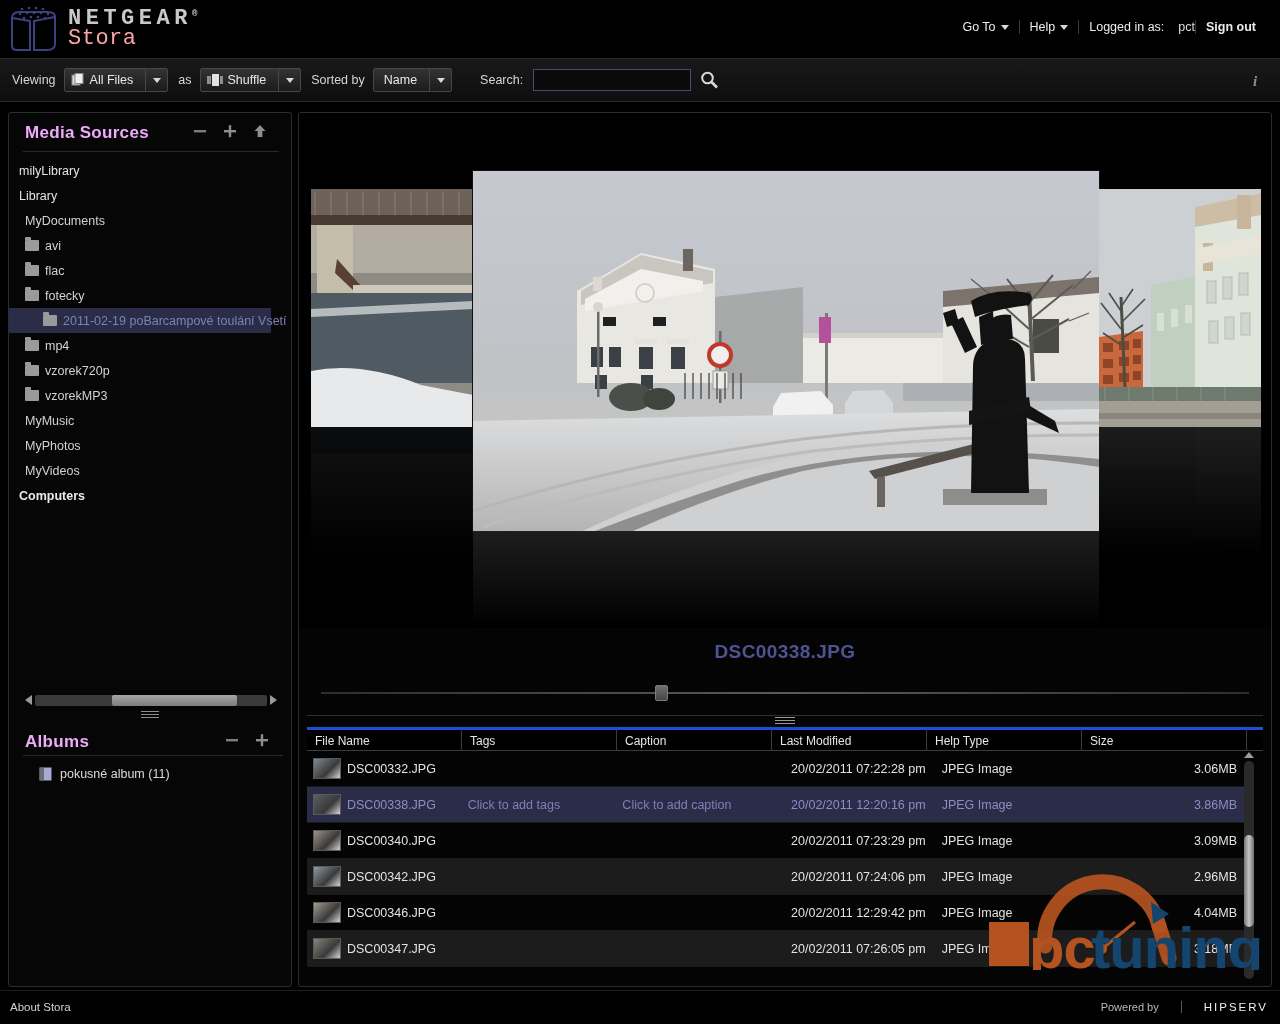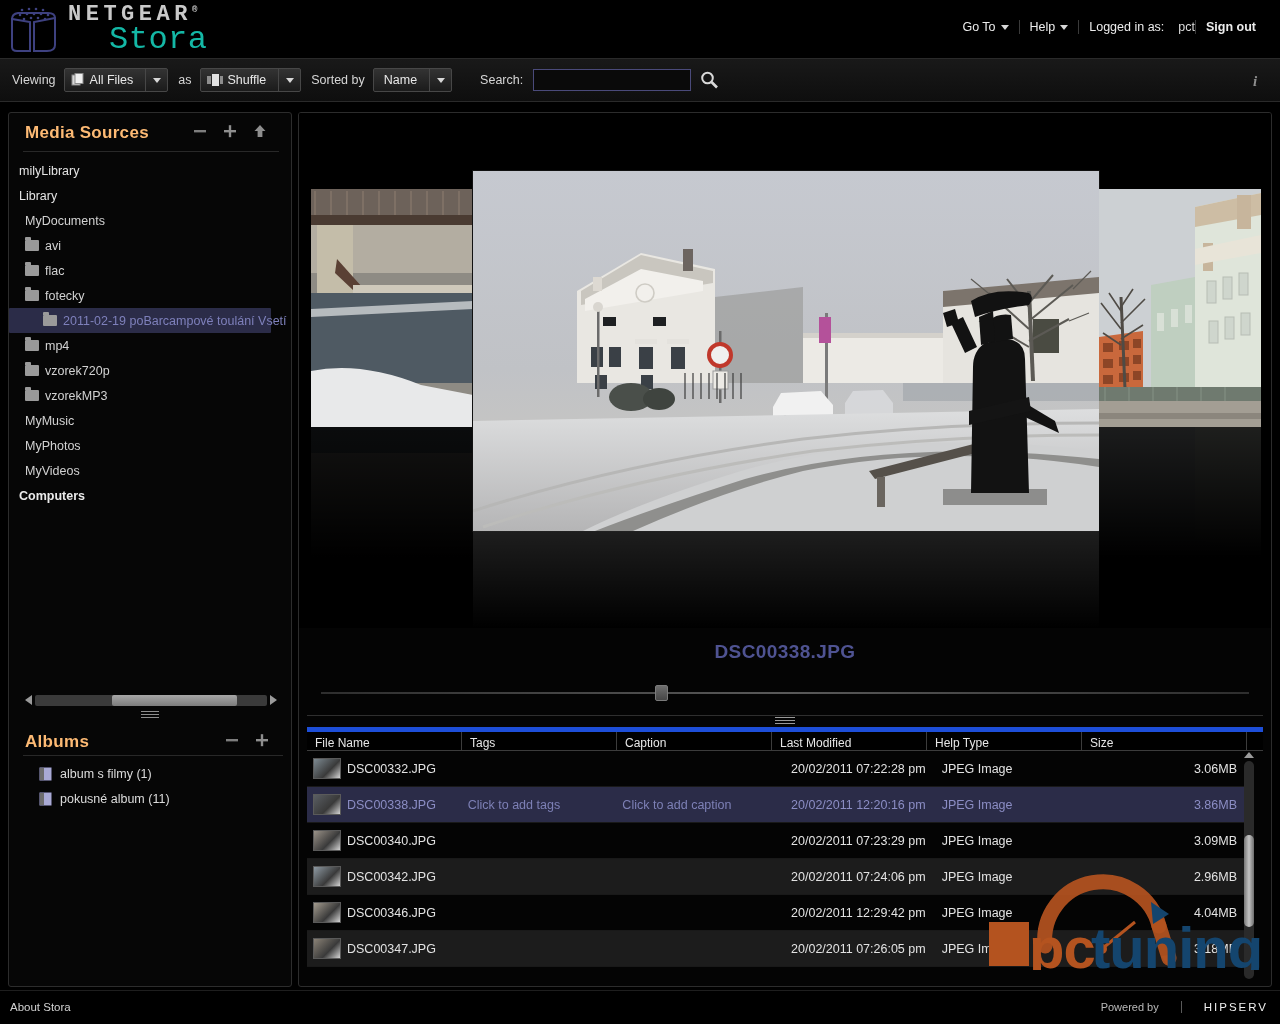--- a/index.html
+++ b/index.html
@@ -18,23 +18,22 @@
   }
   #logo-wrap { position: absolute; left: 8px; top: 4px; display: flex; align-items: center; font-family: Liberation Mono, monospace; }
   #logo-cube { width: 52px; height: 50px; position: relative; }
   .cube-svg { display: block; }
   #logo-text { margin-left: 8px; line-height: 1; }
   #brand-netgear {
     font-size: 22px; letter-spacing: 4.5px; font-weight: bold;
     color: #c9c9c9; display: block;
   }
   #brand-stora {
-    font-size: 32px; color: #14b8a6; display: block; margin-top: -2px;
+    font-size: 22px; color: #fca5a5; display: block; margin-top: -2px;
     letter-spacing: 0.5px;
-    margin-left: 41px;
   }
   #brand-reg { font-size: 9px; vertical-align: super; color: #c9c9c9; letter-spacing: 0; }
 
   #header-nav {
     position: absolute; right: 14px; top: 20px;
     display: flex; align-items: center; font-size: 12.5px;
   }
   #header-nav .nav-item { color: #ececec; padding: 0 10px; white-space: nowrap; }
   #header-nav .nav-sep { width: 1px; height: 14px; background: #3a3a3a; }
   .caret-down {
@@ -81,21 +80,21 @@
 
   
   #sidebar {
     position: absolute; left: 8px; top: 112px; width: 284px; height: 875px;
     background: #060606; border: 1px solid #2c2c2c; border-radius: 3px;
   }
   .panel-head {
     display: flex; align-items: center; padding: 10px 12px 6px 16px;
   }
   .panel-title {
-    font-size: 17px; font-weight: bold; color: #fdba74; flex: 1;
+    font-size: 17px; font-weight: bold; color: #f0abfc; flex: 1;
     letter-spacing: 0.3px;
   }
   .panel-btns { display: flex; align-items: center; gap: 16px; padding-right: 12px; }
   .hr-line { height: 1px; background: #282828; margin: 2px 12px 0 14px; }
 
   #tree { padding: 6px 0 0 0; position: relative; height: 440px; overflow: hidden; }
   .tree-item {
     display: flex; align-items: center; height: 25px;
     font-size: 12.5px; color: #d2d2d2; padding-left: 14px; white-space: nowrap;
   }
@@ -189,21 +188,21 @@
   #cf-thumb { position: absolute; left: 36%; top: 0; width: 13px; height: 16px;
               background: linear-gradient(#6e6e6e,#464646); border-radius: 2px;
               border: 1px solid #7b7b7b; }
   #main-divider { position: absolute; left: 8px; top: 602px; width: 956px; height: 1px; background: #2f2f2f; }
   #main-grip { position: absolute; left: 50%; transform: translateX(-50%); top: 604px; width: 20px; height: 8px; }
   #main-grip i { display: block; height: 1px; background: #9a9a9a; margin-bottom: 2px; }
 
   
   #table-wrap { position: absolute; left: 8px; top: 614px; width: 956px; height: 252px; }
   #thead { display: flex; height: 24px; background: #000;
-           border-top: 5px solid #1d4ed8; border-bottom: 1px solid #3c3c3c; }
+           border-top: 3px solid #1d4ed8; border-bottom: 1px solid #3c3c3c; }
   #thead .th {
     font-size: 12px; color: #e6e6e6; padding: 4px 0 0 8px;
     border-right: 1px solid #3c3c3c; white-space: nowrap;
   }
   .col-name { width: 155px; } .col-tags { width: 155px; }
   .col-cap  { width: 155px; } .col-mod  { width: 155px; }
   .col-type { width: 155px; } .col-size { width: 165px; }
   #tbody { position: absolute; left:0; top: 24px; width: 938px; height: 228px; overflow: hidden; }
   .trow {
     display: flex; align-items: center; height: 36px; font-size: 12.5px;
@@ -445,24 +444,20 @@
         <svg width="14" height="14" viewBox="0 0 14 14">
             <rect x="1" y="6" width="12" height="2.4" fill="#8e8e8e"></rect>
             <rect x="5.8" y="1.2" width="2.4" height="12" fill="#8e8e8e"></rect>
           </svg>
       </span>
     </span>
   </div>
   <div class="hr-line" style="position:absolute;top:640px;left:0;width:260px"></div>
 
   <div id="albums-list" style="position:absolute;top:648px;left:0;width:284px">
-      <div class="album-item">
-        <span class="album-ico"></span>
-        <span>album s filmy (1)</span>
-      </div>
       <div class="album-item">
         <span class="album-ico"></span>
         <span>pokusné album (11)</span>
       </div>
     </div>
 </div>
 
 <div id="main">
 
   <div id="viewer">

